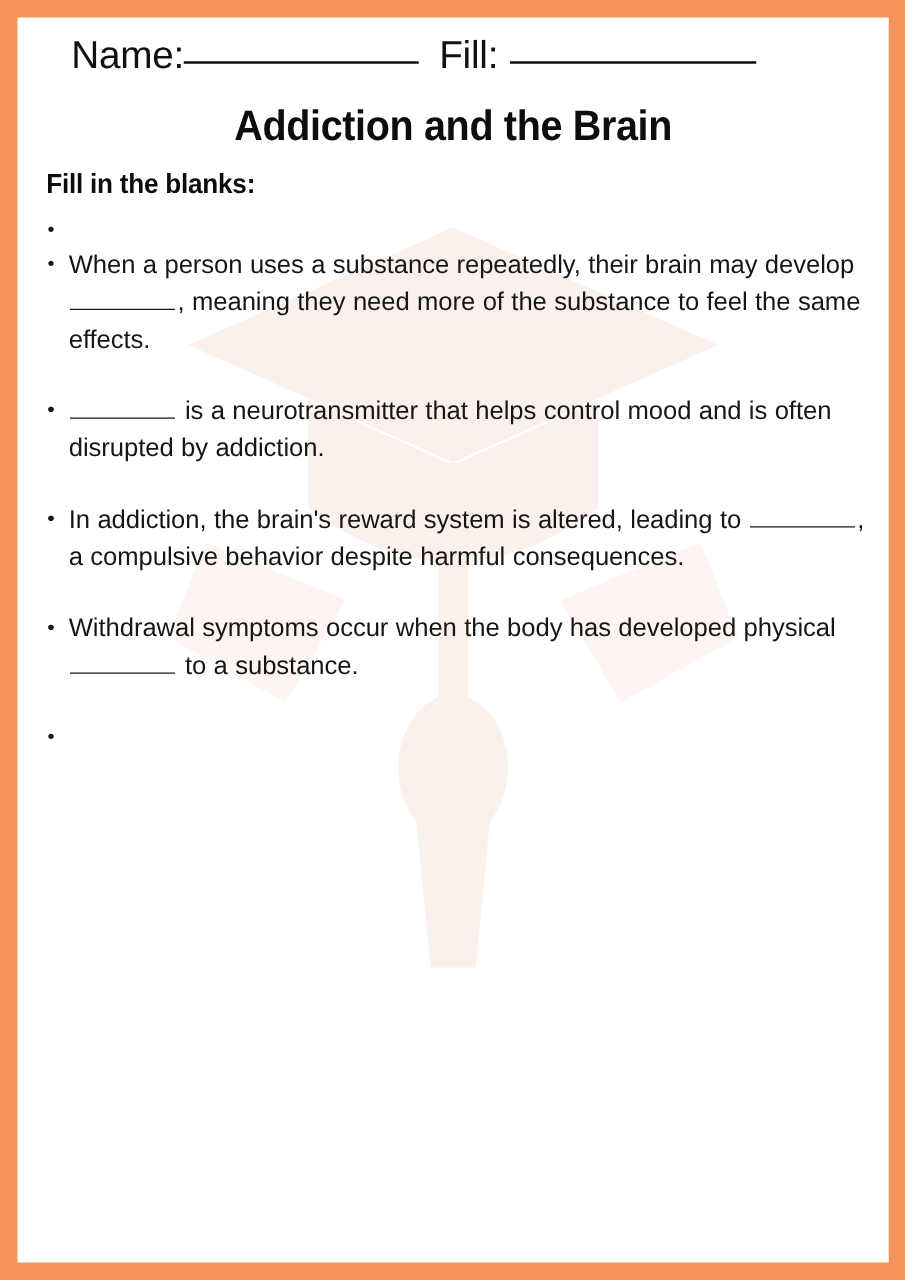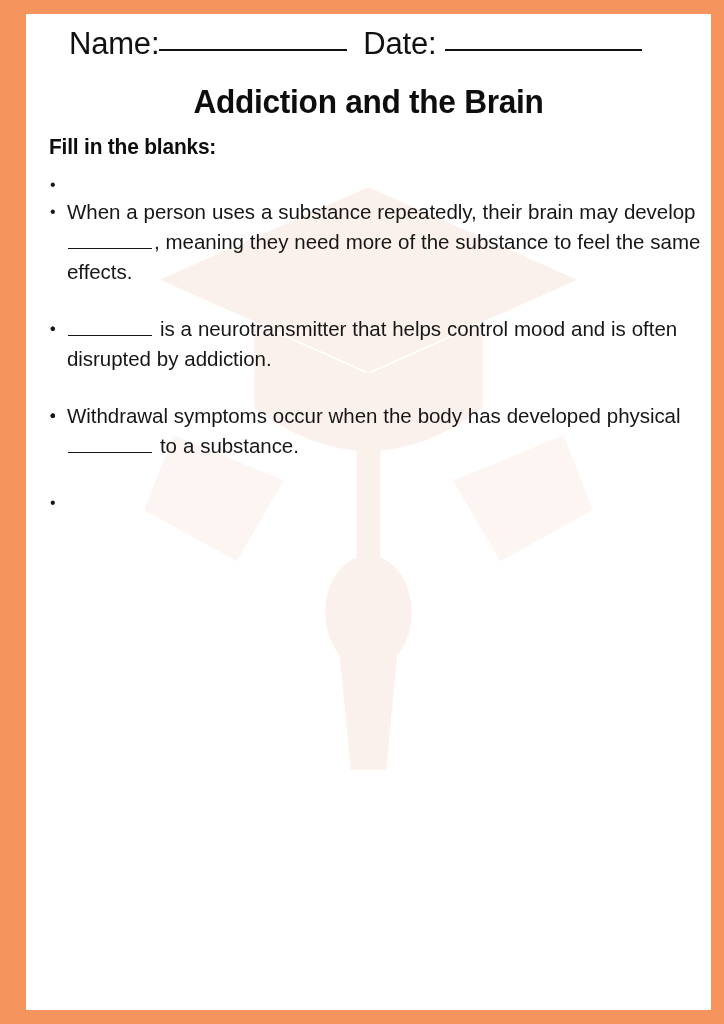--- a/index.html
+++ b/index.html
@@ -7,21 +7,21 @@
     padding: 0;
     background: #ffffff;
   }
 
   #page {
     position: relative;
     width: 724px;
     height: 1024px;
     box-sizing: border-box;
     background: #f5945c;
-    padding: 14px 13px 14px 26px;
+    padding: 14px 13px 14px 14px;
     overflow: hidden;
     font-family: "Liberation Sans", sans-serif;
   }
 
   #sheet {
     position: relative;
     width: 100%;
     height: 100%;
     background: #ffffff;
     box-sizing: border-box;
@@ -168,35 +168,35 @@
         <path d="M150 420 L262 466 L214 548 L120 496 Z" opacity="0.75"></path>
         <path d="M546 420 L576 496 L482 548 L434 466 Z" opacity="0.75"></path>
       </g>
     </svg>
 
     <div id="content">
 
       <div class="namedate">
         <span class="nd-label">Name:</span>
         <span class="nd-rule rule-name"></span>
-        <span class="nd-label">Date:</span>
+        <span class="nd-label">Fill:</span>
         <span class="nd-rule rule-date"></span>
       </div>
 
       <div class="title">Addiction and the Brain</div>
 
       <div class="instruction">Fill in the blanks:</div>
 
       <div class="questions">
           <div class="q"><span class="bullet">•</span></div>
           <div class="q"><span class="bullet">•</span><span>When a person uses a substance repeatedly, their brain may develop <span class="blank"></span>, meaning they need more of the substance to feel the same effects.</span></div>
           <div class="q"><span class="bullet">•</span></div>
           <div class="q"><span class="bullet">•</span><span><span class="blank"></span> is a neurotransmitter that helps control mood and is often disrupted by addiction.</span></div>
           <div class="q"><span class="bullet">•</span></div>
-          <div class="q"><span class="bullet">•</span></div>
+          <div class="q"><span class="bullet">•</span><span>In addiction, the brain's reward system is altered, leading to <span class="blank"></span>, a compulsive behavior despite harmful consequences.</span></div>
           <div class="q"><span class="bullet">•</span></div>
           <div class="q"><span class="bullet">•</span><span>Withdrawal symptoms occur when the body has developed physical <span class="blank"></span> to a substance.</span></div>
           <div class="q"><span class="bullet">•</span></div>
         </div>
 
     </div>
   </div>
 </div>
 
 </body></html>

